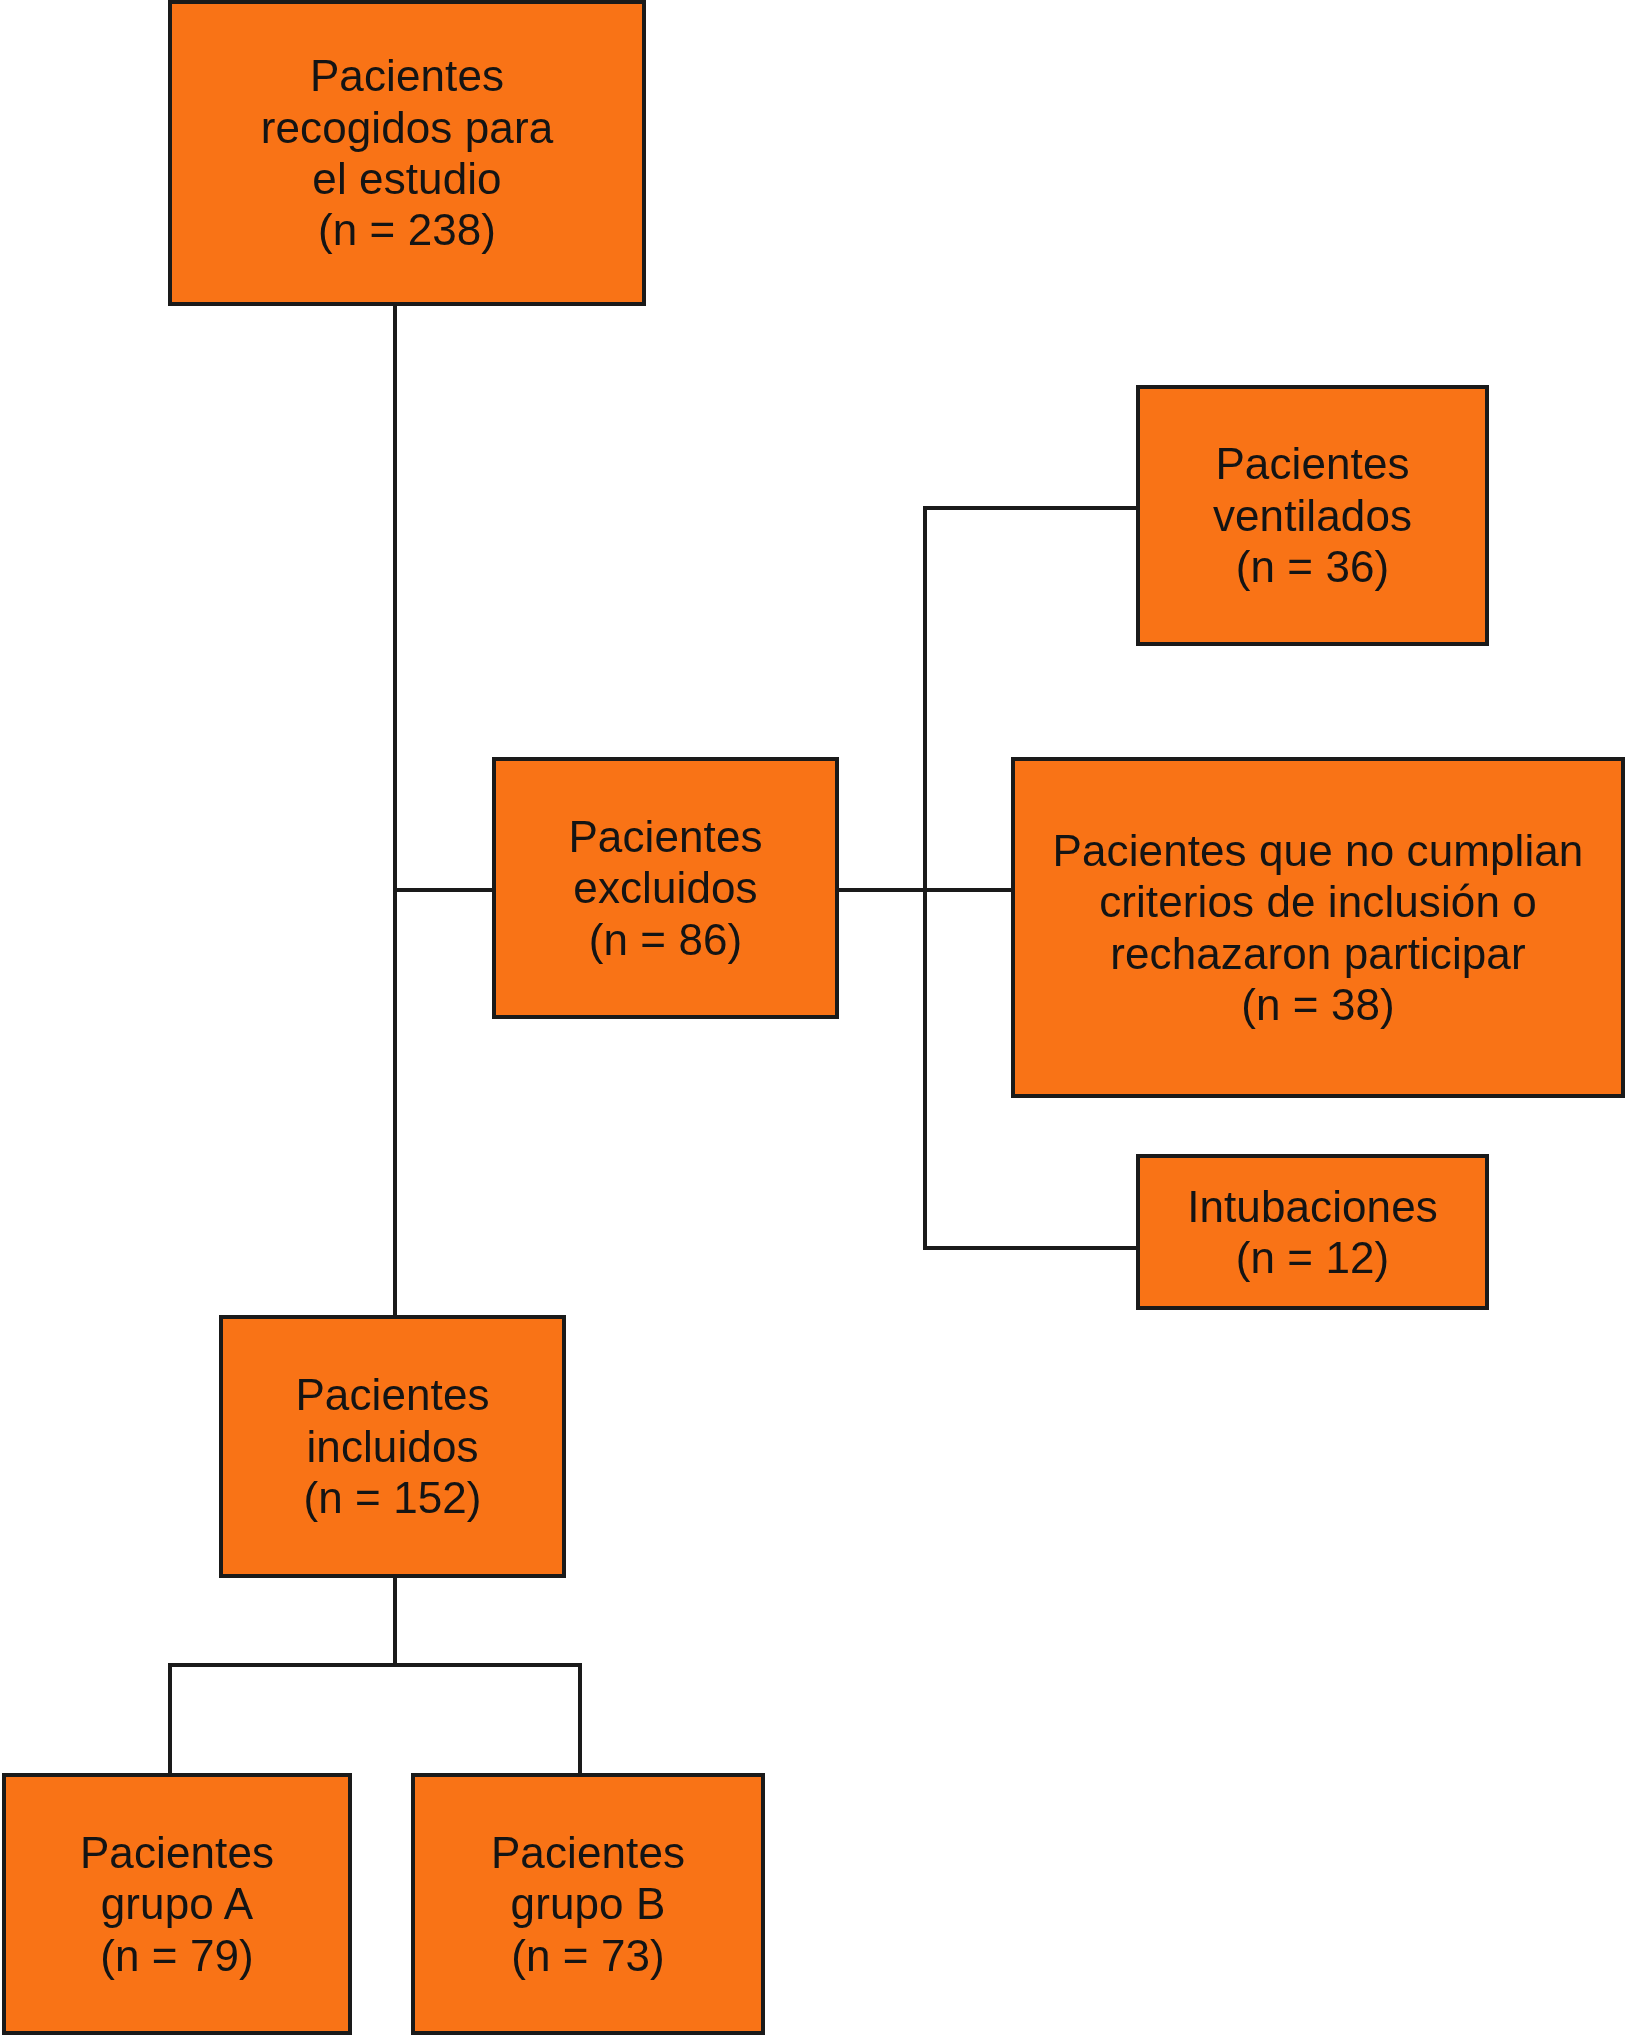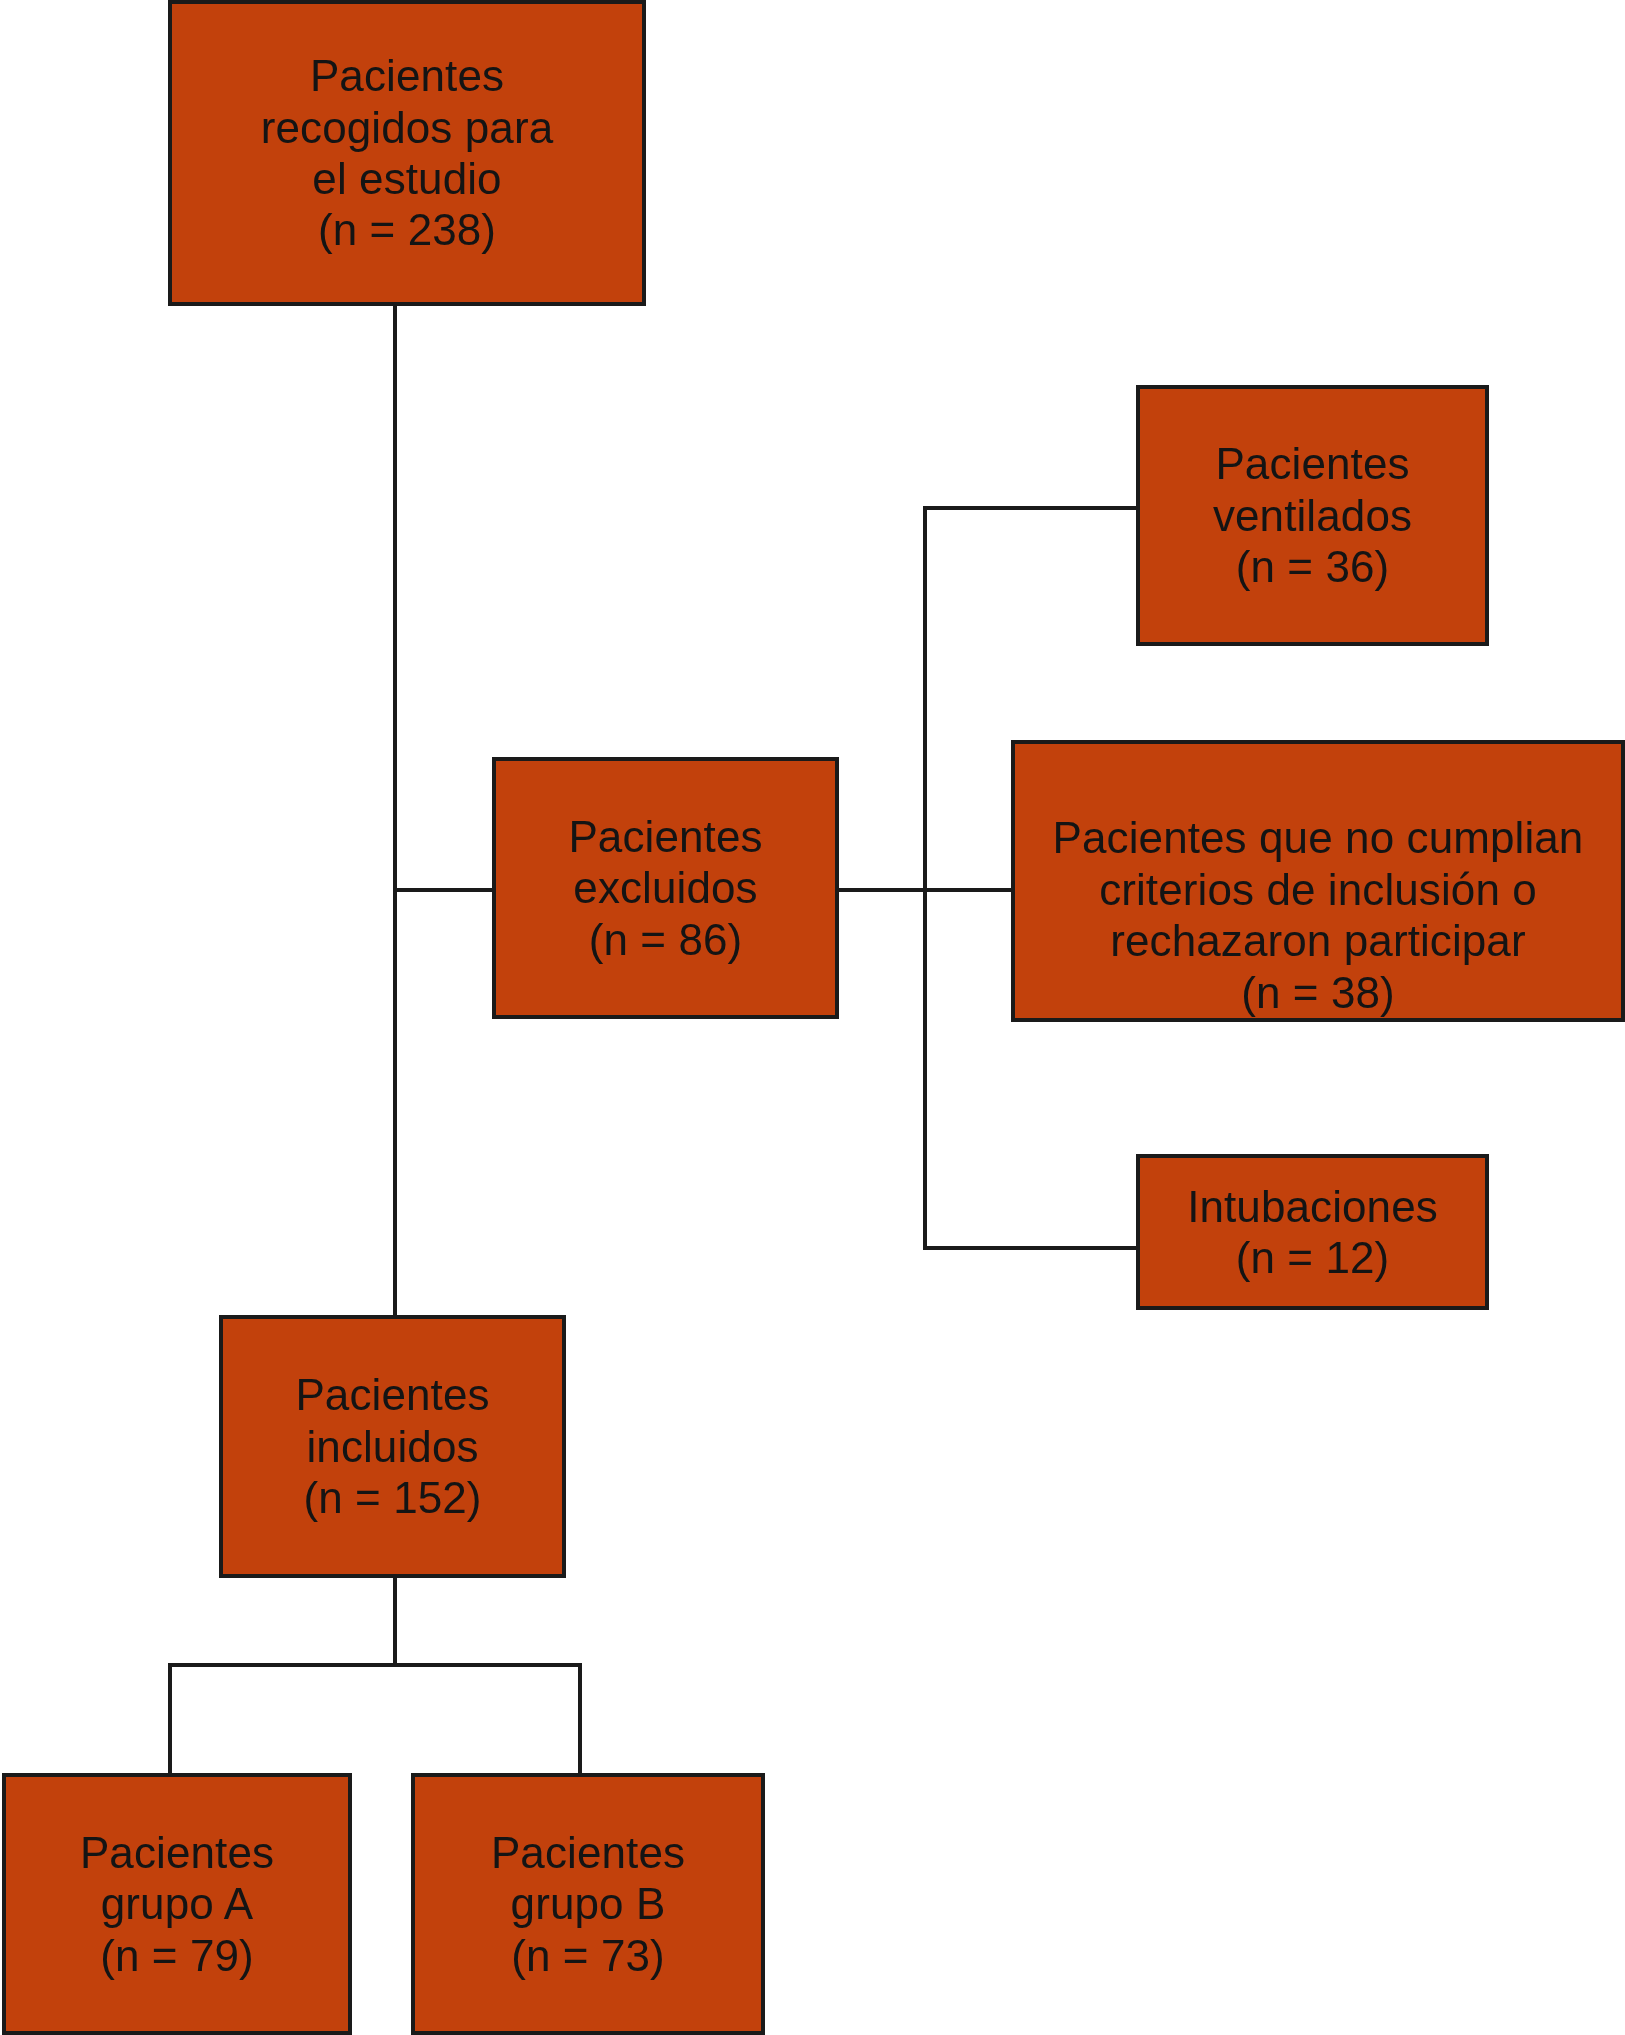--- a/index.html
+++ b/index.html
@@ -13,21 +13,21 @@
     width: 1625px;
     height: 2035px;
     background: #ffffff;
     font-family: "Liberation Sans", "DejaVu Sans", sans-serif;
     overflow: hidden;
   }
   .node {
     position: absolute;
     box-sizing: border-box;
     border: 4px solid #1a1a1a;
-    background: #c2410c;
+    background: #f97316;
     display: flex;
     align-items: center;
     justify-content: center;
     z-index: 3;
   }
   .node .label {
     font-size: 44px;
     line-height: 1.17;
     color: #141414;
     text-align: center;
@@ -40,21 +40,21 @@
     background: #1a1a1a;
     z-index: 1;
   }
   .h-line { height: 4px; }
   .v-line { width: 4px; }
 
   
   #node-collected   { left: 168px;  top: 0px;    width: 478px; height: 306px; }
   #node-excluded    { left: 492px;  top: 757px;  width: 347px; height: 262px; }
   #node-ventilated  { left: 1136px; top: 385px;  width: 353px; height: 261px; }
-  #node-criteria    { left: 1011px; top: 740px;  width: 614px; height: 282px; align-items: flex-end; }
+  #node-criteria    { left: 1011px; top: 757px;  width: 614px; height: 341px; }
   #node-intubations { left: 1136px; top: 1154px; width: 353px; height: 156px; }
   #node-included    { left: 219px;  top: 1315px; width: 347px; height: 263px; }
   #node-group-a     { left: 2px;    top: 1773px; width: 350px; height: 262px; }
   #node-group-b     { left: 411px;  top: 1773px; width: 354px; height: 262px; }
 
   
   
   #conn-trunk-main      { left: 393px;  top: 304px;  height: 1013px; }
   
   #conn-trunk-to-excl   { left: 393px;  top: 888px;  width: 101px; }

